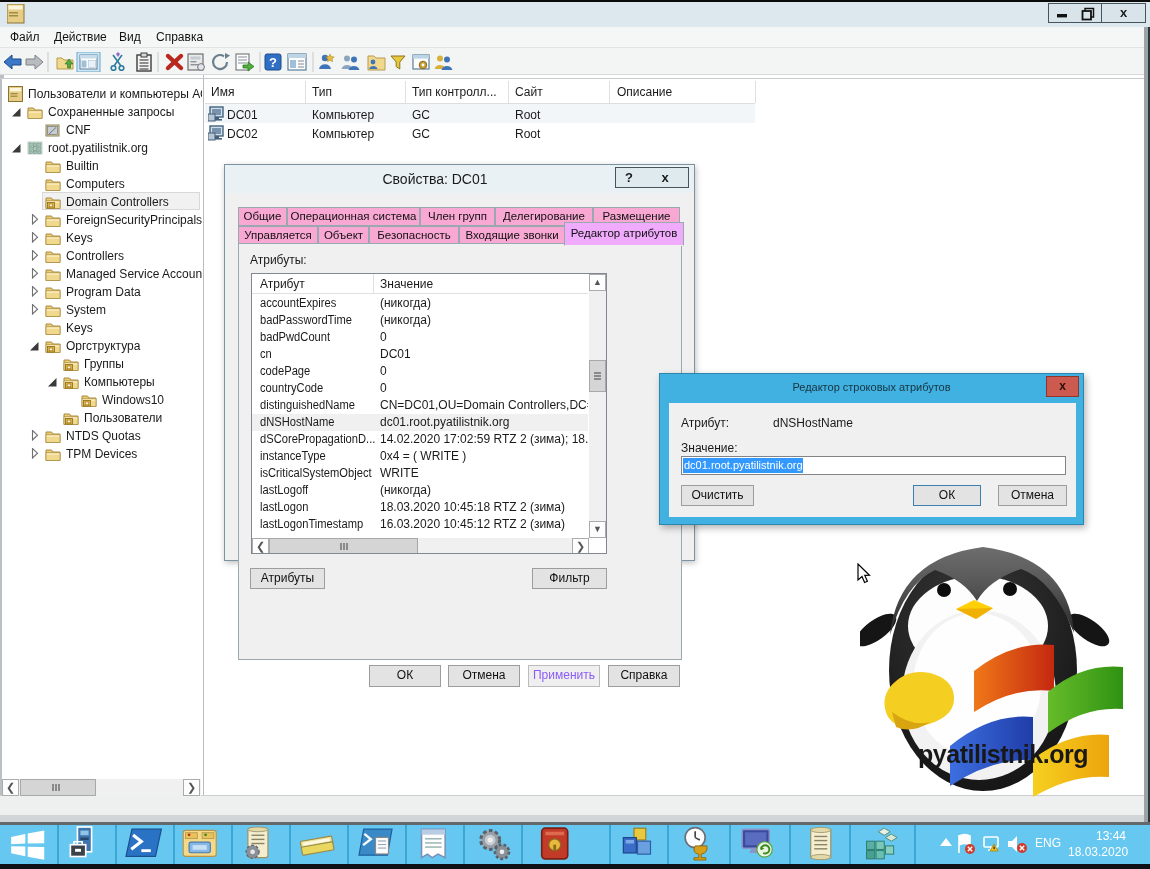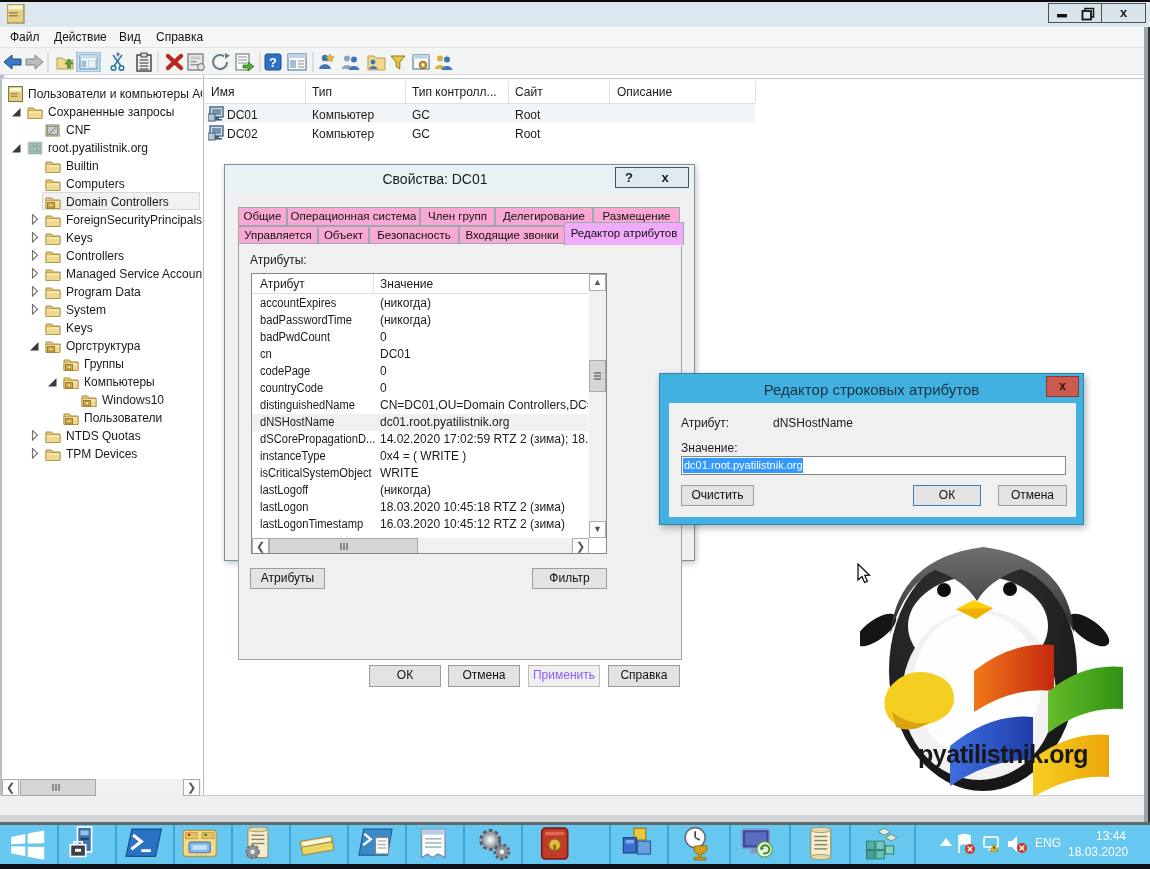--- a/index.html
+++ b/index.html
@@ -493,21 +493,21 @@
     </div>
     <div class="btn" style="left:25px;top:403px;width:73px;height:19px;line-height:18px">Атрибуты</div>
     <div class="btn" style="left:307px;top:403px;width:73px;height:19px;line-height:18px">Фильтр</div>
     <div class="btn" style="left:144px;top:500px;width:70px;height:20px;line-height:19px">ОК</div>
     <div class="btn" style="left:223px;top:500px;width:70px;height:20px;line-height:19px">Отмена</div>
     <div class="btn" style="left:303px;top:500px;width:70px;height:20px;line-height:19px;color:#8b5cf6;border-color:#bcbcbc;background:#efefef">Применить</div>
     <div class="btn" style="left:383px;top:500px;width:70px;height:20px;line-height:19px">Справка</div>
   </div>
 
   <div class="abs" id="strdlg" style="left:659px;top:373px;width:425px;height:152px;background:#41b1e1;border:1px solid #2b85ad;box-sizing:border-box;box-shadow:2px 3px 7px rgba(0,0,0,0.3)">
-    <div class="abs" style="left:0;top:7px;width:423px;text-align:center;font-size:15px;color:#17333f">Редактор строковых атрибутов</div>
+    <div class="abs" style="left:0;top:7px;width:423px;text-align:center;font-size:11px;color:#17333f">Редактор строковых атрибутов</div>
     <div class="abs" style="left:386px;top:2px;width:33px;height:21px;background:#cd5a4e;border:1px solid #8e352c;box-sizing:border-box;text-align:center;font-weight:bold;font-size:12px;line-height:18px;color:#2d0f0c">x</div>
     <div class="abs" style="left:9px;top:29px;width:407px;height:114px;background:#f0f0f0">
       <div class="abs" style="left:12px;top:13px">Атрибут:</div>
       <div class="abs" style="left:104px;top:13px">dNSHostName</div>
       <div class="abs" style="left:12px;top:38px">Значение:</div>
       <div class="abs" style="left:12px;top:53px;width:385px;height:19px;background:#fff;border:1px solid #848484;box-sizing:border-box">
         <div class="abs" style="left:1px;top:1px;height:15px;width:118px;overflow:hidden;background:#3399ff;color:#fff;line-height:15px;padding:0 1px;white-space:nowrap;font-size:11px">dc01.root.pyatilistnik.org</div>
       </div>
       <div class="btn" style="left:12px;top:82px;width:71px;height:19px;line-height:18px">Очистить</div>
       <div class="btn" style="left:244px;top:82px;width:66px;height:19px;line-height:18px;border-color:#3c7fb1">ОК</div>

